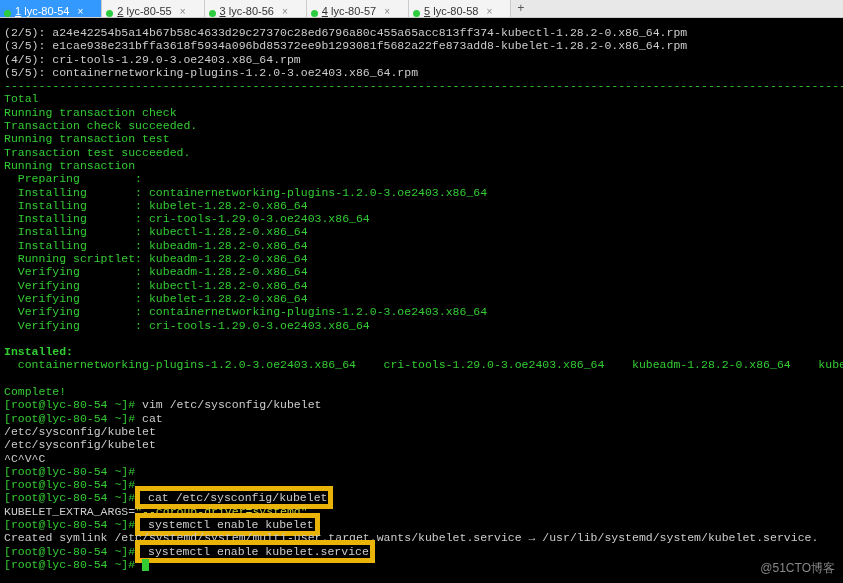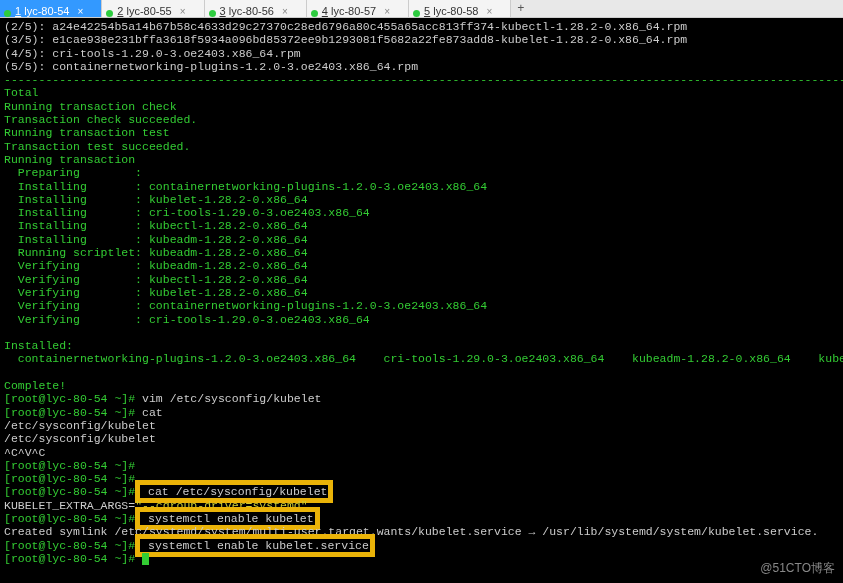--- a/index.html
+++ b/index.html
@@ -63,29 +63,29 @@
       left: 438px;
       font-family: "Microsoft YaHei", sans-serif;
       font-size: 13px;
       font-weight: bold;
       color: #d00;
     }
     .terminal {
       background: #000;
       width: 100%;
       height: calc(100% - 18px);
-      padding: 2px 4px;
+      padding: 8px 4px;
       line-height: 13.3px;
       white-space: pre;
       overflow: hidden;
     }
     .t-line { display: block; white-space: pre; }
     .white { color: #ccc; }
     .green { color: #33cc33; }
-    .installed-green { color: #33cc33; }
+    .installed-green { color: #33cc33; font-weight: bold; }
     .prompt-u { color: #33cc33; }
     .prompt-symbol { color: #33cc33; }
     .cmd { color: #ccc; }
     .yellow { color: #cccc33; }
     .highlight-box {
       border: 5px solid #eab308;
       padding: 0 1px;
     }
     .cursor {
       display: inline-block;

